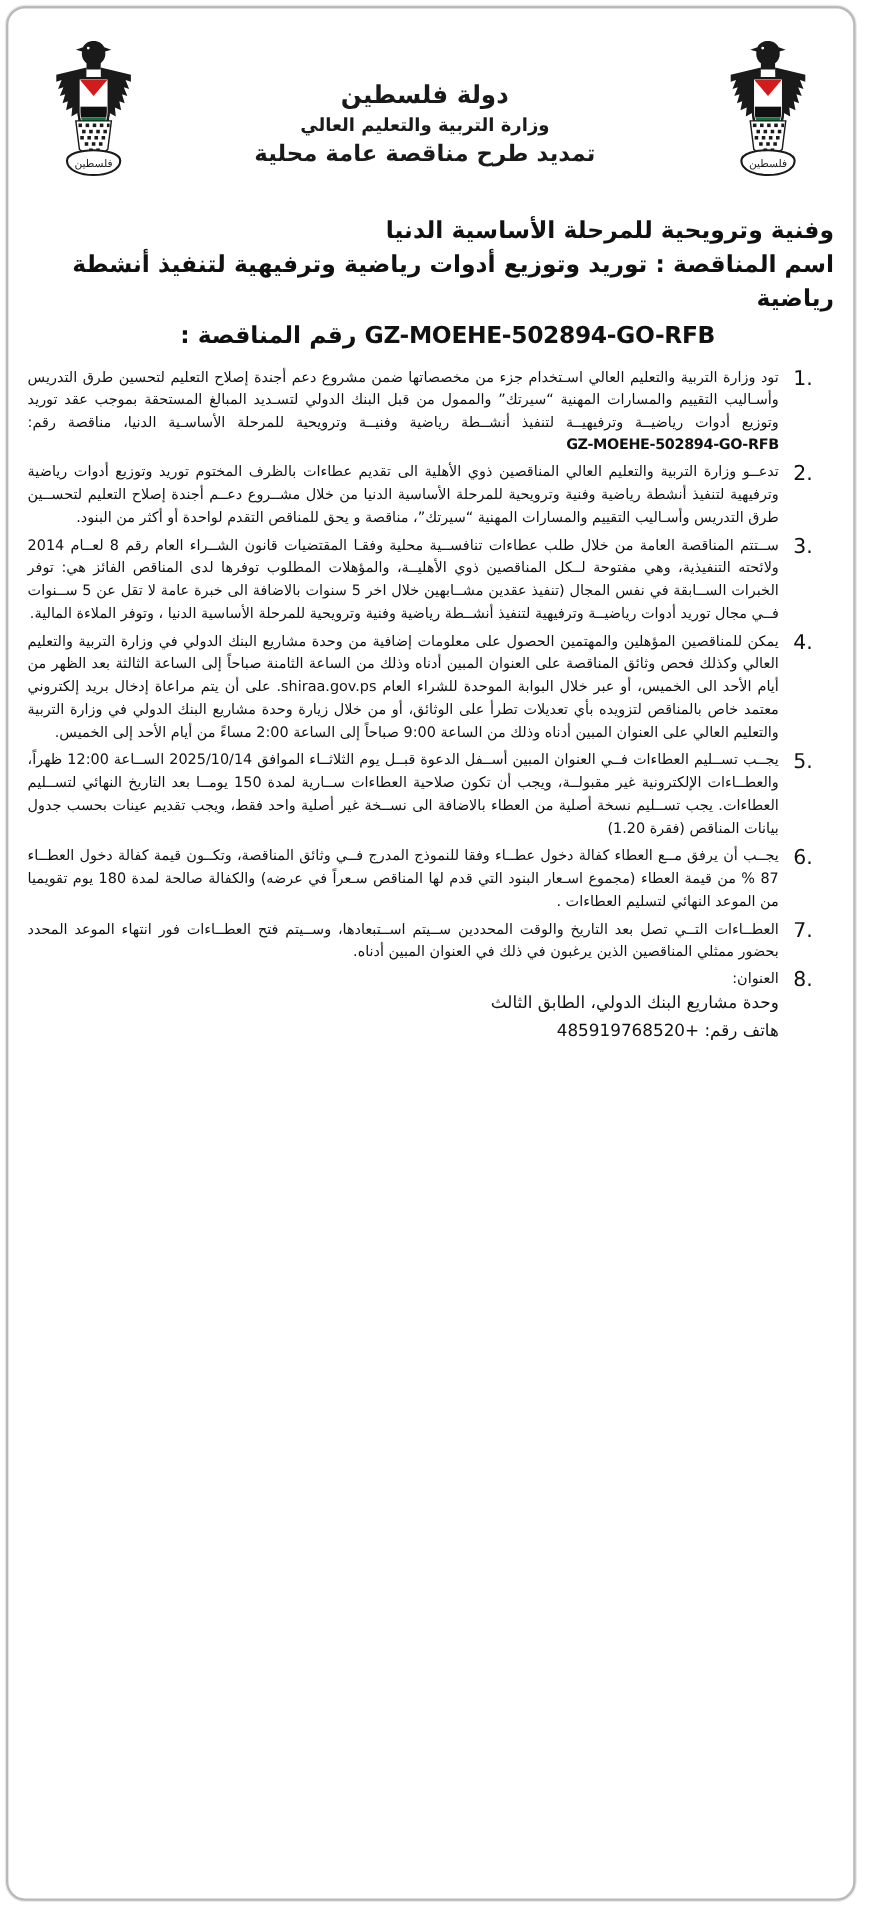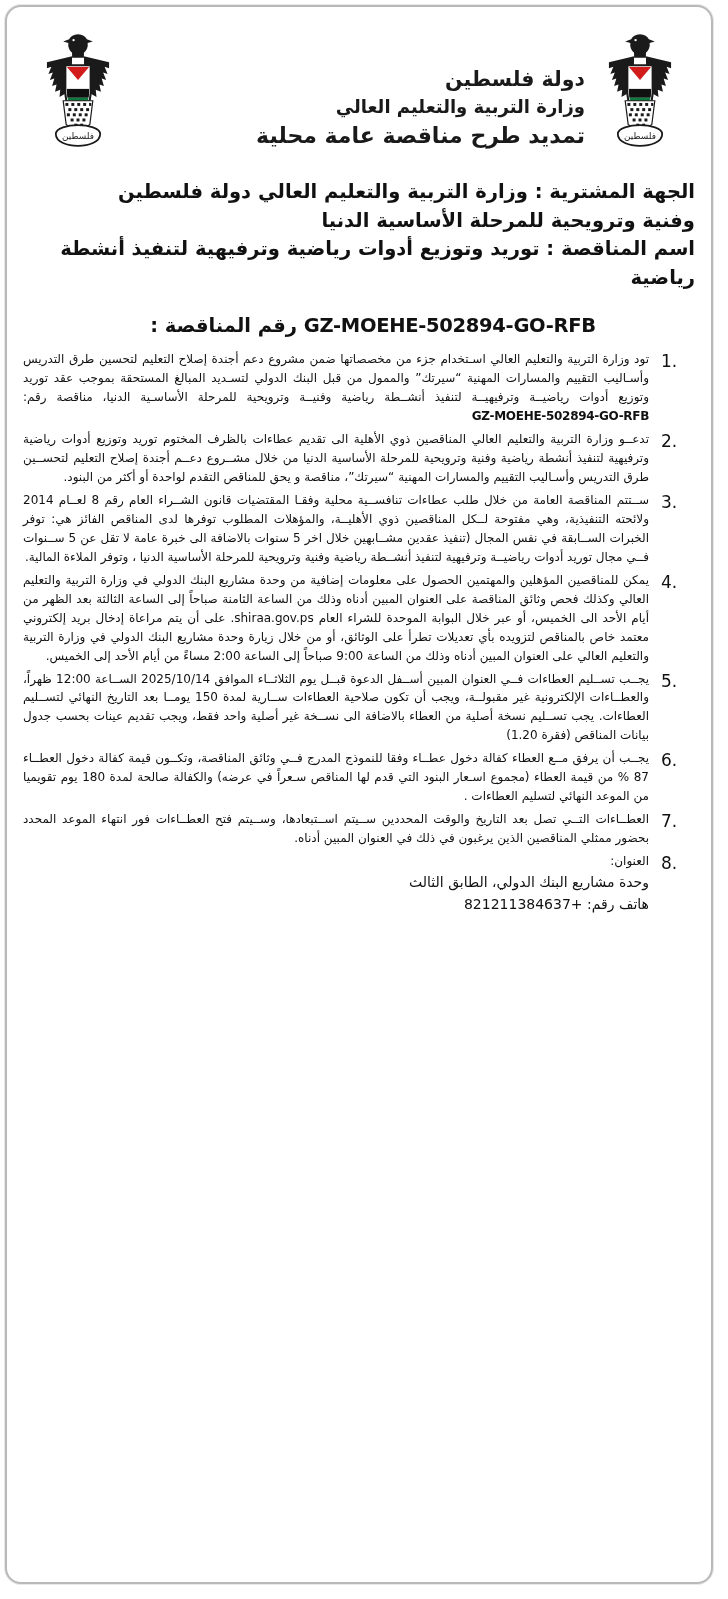--- a/index.html
+++ b/index.html
@@ -48,50 +48,51 @@
     height: 142px;
     text-decoration: underline;
   }
   .emblem.left  { left: 18px; }
   .emblem.right { right: 18px; }
   .emblem svg { display: block; width: 100%; height: 100%; }
 
   .title-stack {
     position: absolute;
     left: 110px;
-    right: 110px;
+    right: 120px;
     top: 44px;
+    text-align: center;
   }
   .t-line {
     font-weight: bold;
     color: #1a1a1a;
     line-height: 1.42;
     letter-spacing: 0;
   }
   .t-country { font-size: 20.5px; }
-  .t-ministry { font-size: 18px; }
-  .t-subject  { font-size: 22px; }
+  .t-ministry { font-size: 15px; }
+  .t-subject  { font-size: 19px; }
 
   
   .meta-block {
     margin-top: 2px;
     text-align: right;
     color: #111;
   }
   .meta-line {
     font-weight: bold;
     font-size: 19.5px;
     line-height: 1.47;
     direction: rtl;
     unicode-bidi: isolate;
   }
   .meta-line.tender-name { text-align: right; }
   .meta-line.tender-no {
     text-align: center;
-    margin-top: 19px;
+    margin-top: 2px;
     padding-left: 28px;
   }
   .ltr-code {
     direction: ltr;
     unicode-bidi: embed;
     display: inline-block;
     font-weight: bold;
     letter-spacing: -0.3px;
   }
 
@@ -248,21 +249,20 @@
       </div>
 
       <div class="title-stack">
         <div class="t-line t-country">دولة فلسطين</div>
         <div class="t-line t-ministry">وزارة التربية والتعليم العالي</div>
         <div class="t-line t-subject">تمديد طرح مناقصة عامة محلية</div>
       </div>
     </div>
 
     <div class="meta-block">
-      <div class="meta-line">الجهة المشترية : وزارة التربية والتعليم العالي دولة فلسطين</div>
       <div class="meta-line tender-name">وفنية وترويحية للمرحلة الأساسية الدنيا</div>
       <div class="meta-line tender-name">اسم المناقصة : توريد وتوزيع أدوات رياضية وترفيهية لتنفيذ أنشطة رياضية</div>
       <div class="meta-line tender-no">
         <span class="ltr-code">GZ-MOEHE-502894-GO-RFB</span>
         <span>رقم المناقصة :</span>
       </div>
     </div>
 
     <ol class="clauses">
 
@@ -294,19 +294,19 @@
       </li>
 
       <li>
         <div class="clause-text">العطــاءات التــي تصل بعد التاريخ والوقت المحددين ســيتم اســتبعادها، وســيتم فتح العطــاءات فور انتهاء الموعد المحدد بحضور ممثلي المناقصين الذين يرغبون في ذلك في العنوان المبين أدناه.</div>
       </li>
 
       <li>
         <div class="clause-text no-justify">العنوان:</div>
         <div class="addr">
           <span class="addr-line">وحدة مشاريع البنك الدولي، الطابق الثالث</span>
-          <span class="addr-line">هاتف رقم: +821211384637</span>
+          <span class="addr-line">هاتف رقم: +485919768520</span>
         </div>
       </li>
 
     </ol>
   </div>
 </div>
 
 </body></html>

